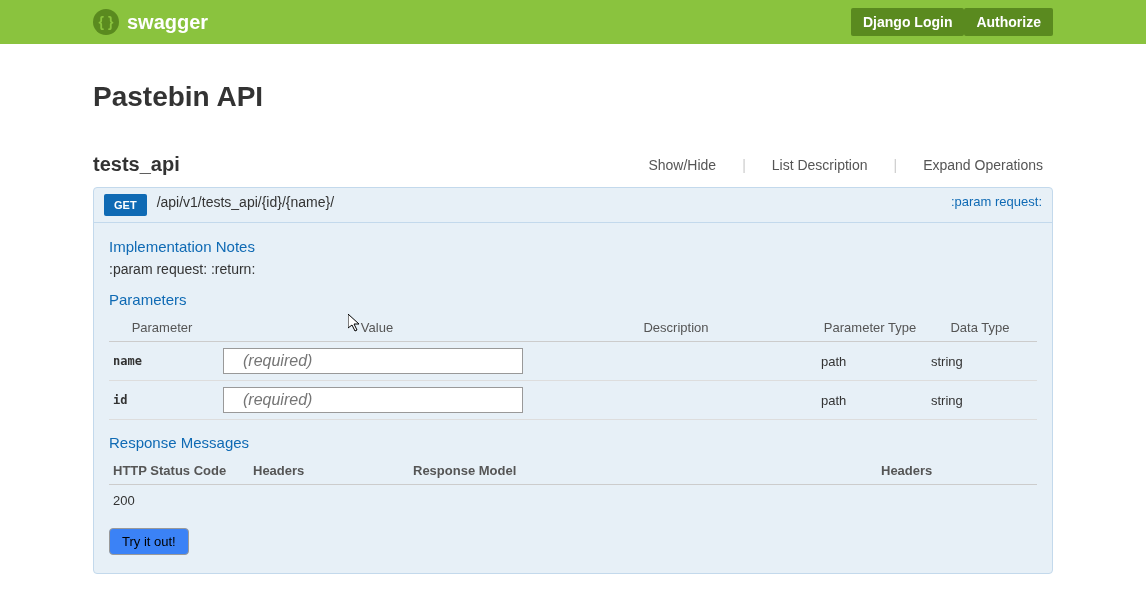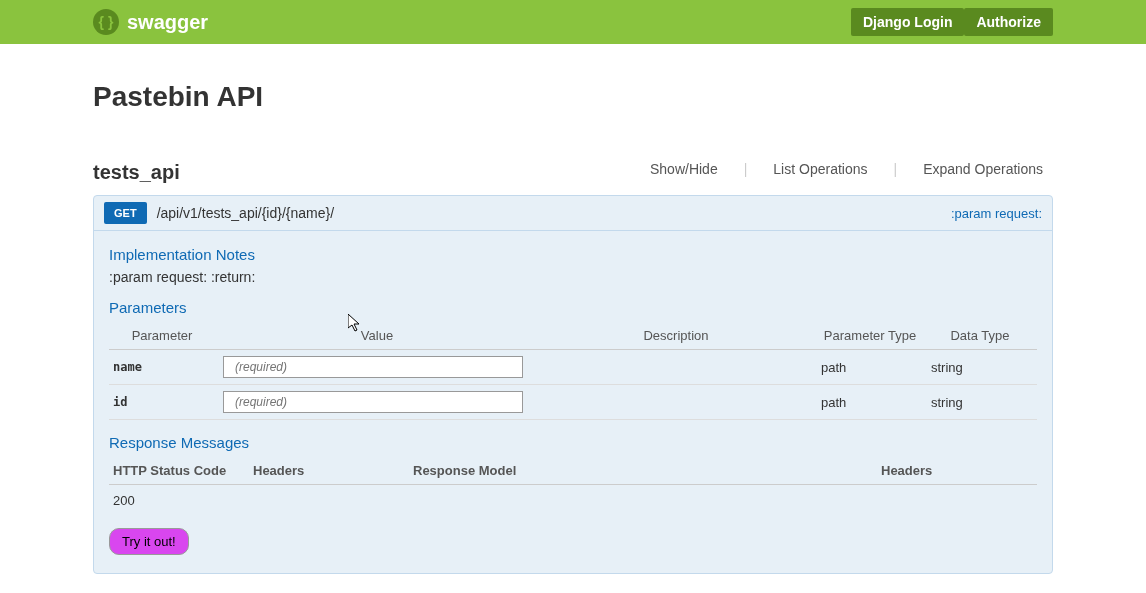--- a/index.html
+++ b/index.html
@@ -7,42 +7,42 @@
 .topbar { background: #8ac33e; height: 44px; display: flex; align-items: center; padding: 0 20px; }
 .topbar-inner { width: 960px; margin: 0 auto; display: flex; align-items: center; }
 .logo-wrap { display: flex; align-items: center; gap: 8px; }
 .logo-icon { width: 26px; height: 26px; border-radius: 50%; background: #5a8a1f; display: flex; align-items: center; justify-content: center; color: #8ac33e; font-size: 14px; font-weight: bold; }
 .logo-text { color: #fff; font-size: 20px; font-weight: bold; }
 .topbar-right { margin-left: auto; display: flex; }
 .top-btn { background: #5a8a1f; color: #fff; border: none; padding: 6px 12px; font-size: 14px; font-weight: bold; cursor: pointer; border-radius: 2px; }
 .container { width: 960px; margin: 0 auto; padding: 30px 0 20px; }
 .api-title { font-size: 28px; font-weight: bold; margin-bottom: 40px; margin-top: 7px; }
 .resource-header { display: flex; align-items: center; border-bottom: 1px solid transparent; padding-bottom: 4px; margin-bottom: 6px; }
-.resource-name { font-size: 20px; font-weight: bold; margin-top: 8px; }
+.resource-name { font-size: 20px; font-weight: bold; }
 .resource-actions { margin-left: auto; display: flex; align-items: center; gap: 16px; font-size: 14px; color: #555; }
 .resource-actions a { color: #555; text-decoration: none; padding: 0 10px; cursor: pointer; }
 .resource-actions .sep { color: #ccc; }
 .op-block { border: 1px solid #c3d9ec; border-radius: 4px; background: #e7f0f7; }
-.op-heading { display: flex; align-items: center; padding: 6px 10px; border-bottom: 1px solid #c3d9ec; }
+.op-heading { display: flex; padding: 6px 10px; border-bottom: 1px solid #c3d9ec; }
 .method-badge { background: #0f6ab4; color: #fff; font-size: 11px; font-weight: bold; padding: 5px 10px; border-radius: 2px; cursor: pointer; }
 .op-path { margin-left: 10px; font-size: 14px; color: #333; }
 .op-summary { margin-left: auto; font-size: 13px; color: #0f6ab4; }
 .op-content { padding: 15px 15px 18px; }
 .section-title { color: #0f6ab4; font-size: 15px; font-weight: normal; margin-bottom: 6px; margin-top: 14px; }
 .section-title:first-child { margin-top: 0; }
 .notes-text { font-size: 14px; color: #333; margin-bottom: 4px; }
 table.params { width: 100%; border-collapse: collapse; font-size: 13px; }
 table.params th { text-align: center; font-weight: normal; color: #555; padding: 6px 8px 6px 4px; border-bottom: 1px solid #ccc; }
 table.params td { padding: 6px 8px 6px 4px; border-bottom: 1px solid #ddd; vertical-align: middle; }
 table.params td.pname { font-family: monospace; font-size: 12px; font-weight: bold; }
-table.params input[type=text] { width: 300px; padding: 3px 11px; font-size: 12px; border: 1px solid #999; font-style: italic; color: #888; }
+table.params input[type=text] { width: 300px; padding: 3px 19px; font-size: 16px; border: 1px solid #999; font-style: italic; color: #888; }
 table.resp { width: 100%; border-collapse: collapse; font-size: 13px; }
 table.resp th { text-align: left; font-weight: bold; color: #555; padding: 6px 8px 6px 4px; border-bottom: 1px solid #ccc; }
 table.resp td { padding: 8px 8px 8px 4px; }
-.try-btn { margin-top: 12px; padding: 5px 12px; font-size: 13px; border: 1px solid #999; background: #d946ef; cursor: pointer; border-radius: 10px; }
+.try-btn { margin-top: 12px; padding: 5px 12px; font-size: 13px; border: 1px solid #999; background: #3b82f6; cursor: pointer; border-radius: 4px; }
 .footer { margin-top: 30px; font-size: 12px; color: #888; font-variant: small-caps; }
 .cursor { position: absolute; left: 348px; top: 314px; pointer-events:none; }
 </style>
 </head>
 <body>
 
 <div class="topbar">
   <div class="topbar-inner">
     <div class="logo-wrap">
       <span class="logo-icon">{ }</span>
@@ -56,21 +56,21 @@
 </div>
 
 <div class="container">
   <h1 class="api-title">Pastebin API</h1>
 
   <div class="resource-header">
     <span class="resource-name">tests_api</span>
     <div class="resource-actions">
       <a>Show/Hide</a>
       <span class="sep">|</span>
-      <a>List Operations</a>
+      <a>List Description</a>
       <span class="sep">|</span>
       <a>Expand Operations</a>
     </div>
   </div>
 
   <div class="op-block">
     <div class="op-heading">
       <span class="method-badge">GET</span>
       <span class="op-path">/api/v1/tests_api/{id}/{name}/</span>
       <span class="op-summary">:param request:</span>

